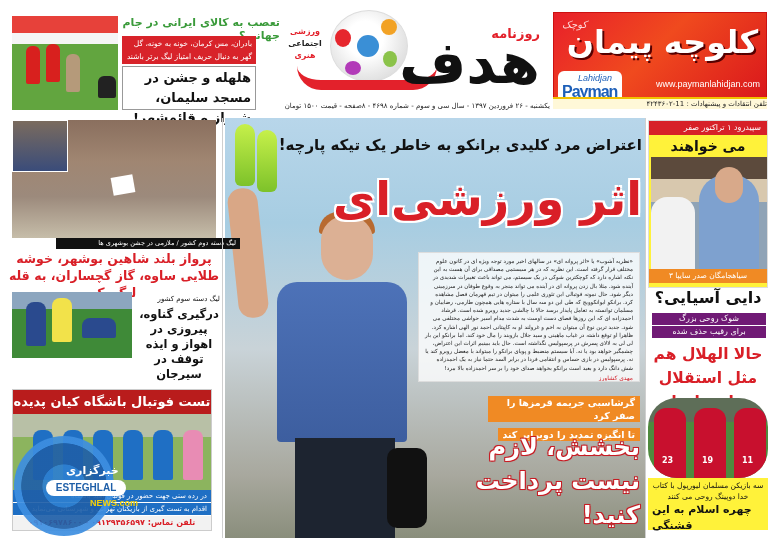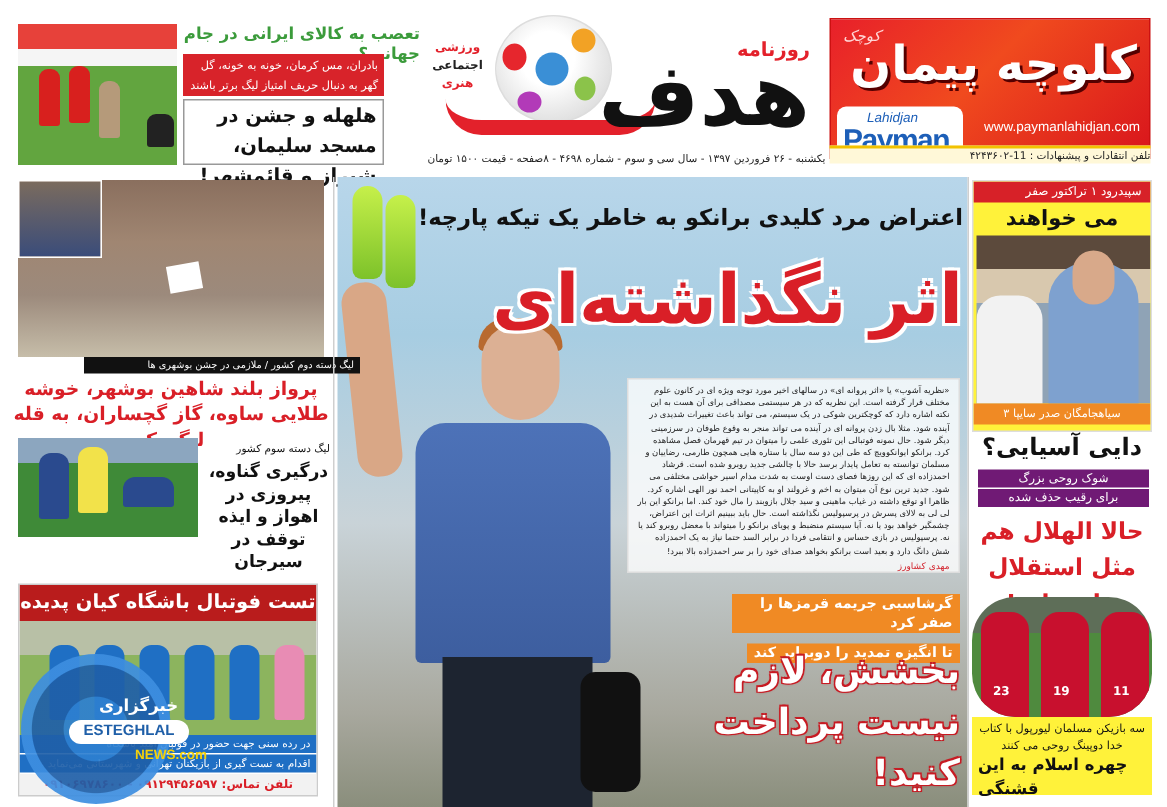--- a/index.html
+++ b/index.html
@@ -5,23 +5,23 @@
   * { box-sizing: border-box; margin: 0; padding: 0; }
   html, body { width: 778px; height: 538px; overflow: hidden; background: #ffffff; }
   body { font-family: "DejaVu Sans", sans-serif; position: relative; direction: ltr; }
   .rtl { direction: rtl; text-align: right; }
   .abs { position: absolute; }
 
   
   #ad-top { left: 553px; top: 12px; width: 214px; height: 94px; background: linear-gradient(135deg,#e8202a 0%,#f04a1e 45%,#d9151c 100%); border: 1px solid #c11; overflow: hidden; }
   #ad-top .brand { position: absolute; right: 8px; top: 10px; font-size: 32px; font-weight: bold; color: #fff; text-shadow: 2px 2px 0 #500; letter-spacing: -1px; }
   #ad-top .url { position: absolute; right: 6px; top: 66px; font-size: 9px; color: #fff; font-family: "Liberation Sans", sans-serif; }
-  #ad-top .logo { position: absolute; left: 4px; top: 58px; width: 84px; height: 36px; background: #fff; border-radius: 6px 6px 0 0; }
+  #ad-top .logo { position: absolute; left: 4px; top: 58px; width: 64px; height: 36px; background: #fff; border-radius: 6px 6px 0 0; }
   #ad-top .logo .l1 { position: absolute; left: 20px; top: 2px; font-size: 9px; color: #1d5fb8; font-family: "Liberation Sans", sans-serif; font-style: italic; }
-  #ad-top .logo .l2 { position: absolute; left: 4px; top: 12px; font-size: 20px; font-weight: bold; color: #1d5fb8; font-family: "Liberation Sans", sans-serif; letter-spacing: -1px; }
+  #ad-top .logo .l2 { position: absolute; left: 4px; top: 12px; font-size: 16px; font-weight: bold; color: #1d5fb8; font-family: "Liberation Sans", sans-serif; letter-spacing: -1px; }
   #ad-top .ornament { position: absolute; left: 8px; top: 6px; font-size: 10px; color: #ffd7d7; font-style: italic; }
   #ad-phone { left: 553px; top: 97px; width: 214px; height: 12px; font-size: 7px; color: #222; background: #fff8d8; border-top: 2px solid #f2c200; padding-left: 34px; line-height: 10px; }
 
   #logo-area { left: 285px; top: 8px; width: 265px; height: 88px; }
   #logo-ball { position: absolute; left: 45px; top: 2px; width: 78px; height: 72px; border-radius: 50%; background: radial-gradient(circle at 45% 40%, #ffffff 0 30%, #e9e9e9 60%, #cfcfcf 100%); border: 1px solid #ddd; }
   #logo-ball i { position: absolute; display: block; border-radius: 50%; }
   #logo-ball .p1 { left: 26px; top: 24px; width: 22px; height: 22px; background: #3a8fd6; }
   #logo-ball .p2 { left: 4px; top: 18px; width: 16px; height: 18px; background: #e6262d; }
   #logo-ball .p3 { left: 50px; top: 8px; width: 16px; height: 16px; background: #f2a225; }
   #logo-ball .p4 { left: 52px; top: 40px; width: 14px; height: 16px; background: #8bc34a; }
@@ -166,21 +166,21 @@
       <i class="b2"></i>
     </div>
   <div id="player-arm"></div>
   <div id="player-shirt"></div>
   <div id="player-hair"></div>
   <div id="player-head" style="z-index:0"></div>
   <div id="player-shorts"></div>
   <div id="player-bag"></div>
 </div>
 <div id="main-kicker" class="abs rtl">اعتراض مرد کلیدی برانکو به خاطر یک تیکه پارچه!</div>
-<div id="main-headline" class="abs rtl">اثر نگذاشته‌ای</div>
+<div id="main-headline" class="abs rtl">اثر ورزشی‌ای</div>
 <div id="article-box" class="abs rtl">
   <span>«نظریه آشوب» یا «اثر پروانه ای» در سالهای اخیر مورد توجه ویژه ای در کانون علوم مختلف قرار گرفته است. این نظریه که در هر سیستمی مصداقی برای آن هست به این نکته اشاره دارد که کوچکترین شوکی در یک سیستم، می تواند باعث تغییرات شدیدی در آینده شود. مثلا بال زدن پروانه ای در آینده می تواند منجر به وقوع طوفان در سرزمینی دیگر شود. حال نمونه فوتبالی این تئوری علمی را میتوان در تیم قهرمان فصل مشاهده کرد. برانکو ایوانکوویچ که طی این دو سه سال با ستاره هایی همچون طارمی، رضاییان و مسلمان توانسته به تعامل پایدار برسد حالا با چالشی جدید روبرو شده است. قرشاد احمدزاده ای که این روزها فصای دست اوست به شدت مدام اسیر حواشی مختلفی می شود. جدید ترین نوع آن میتوان به اخم و غرولند او به کاپیتانی احمد نور الهی اشاره کرد. ظاهرا او توقع داشته در غیاب ماهینی و سید جلال بازوبند را مال خود کند. اما برانکو این بار لی لی به لالای پسرش در پرسپولیس نگذاشته است. حال باید ببینیم اثرات این اعتراض، چشمگیر خواهد بود یا نه. آیا سیستم منضبط و پویای برانکو را میتواند با معضل روبرو کند یا نه. پرسپولیس در بازی حساس و انتقامی فردا در برابر السد حتما نیاز به یک احمدزاده شش دانگ دارد و بعید است برانکو بخواهد صدای خود را بر سر احمدزاده بالا ببرد!</span>
   <span id="article-author">مهدی کشاورز</span>
 </div>
 <div id="sub-kicker" class="abs rtl">
   <span class="orange-bar">گرشاسبی جریمه قرمزها را صفر کرد</span><br>
   <span class="orange-bar">تا انگیزه تمدید را دوبرابر کند</span>
 </div>
 <div id="sub-headline" class="abs rtl">بخشش، لازم نیست پرداخت کنید!</div>
 

